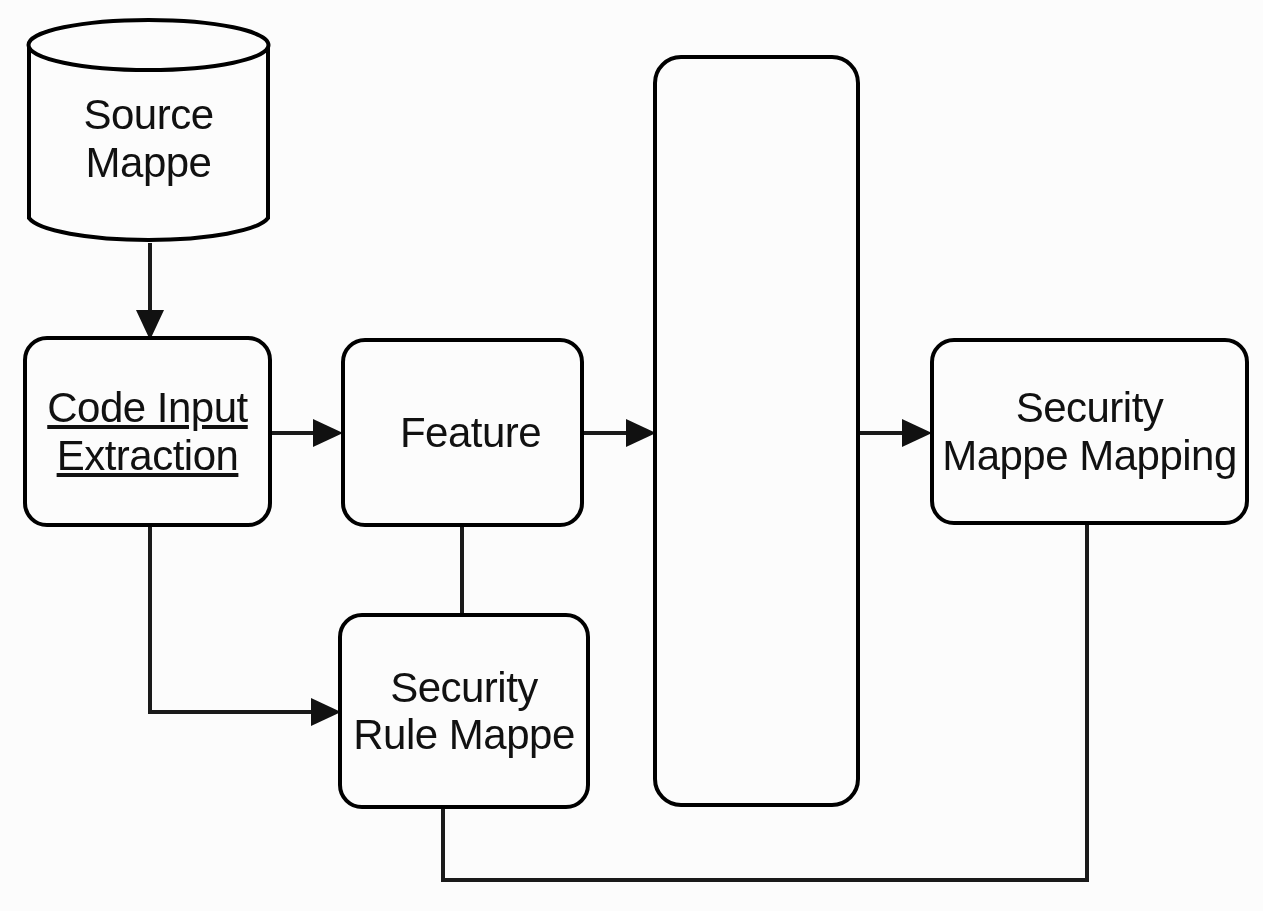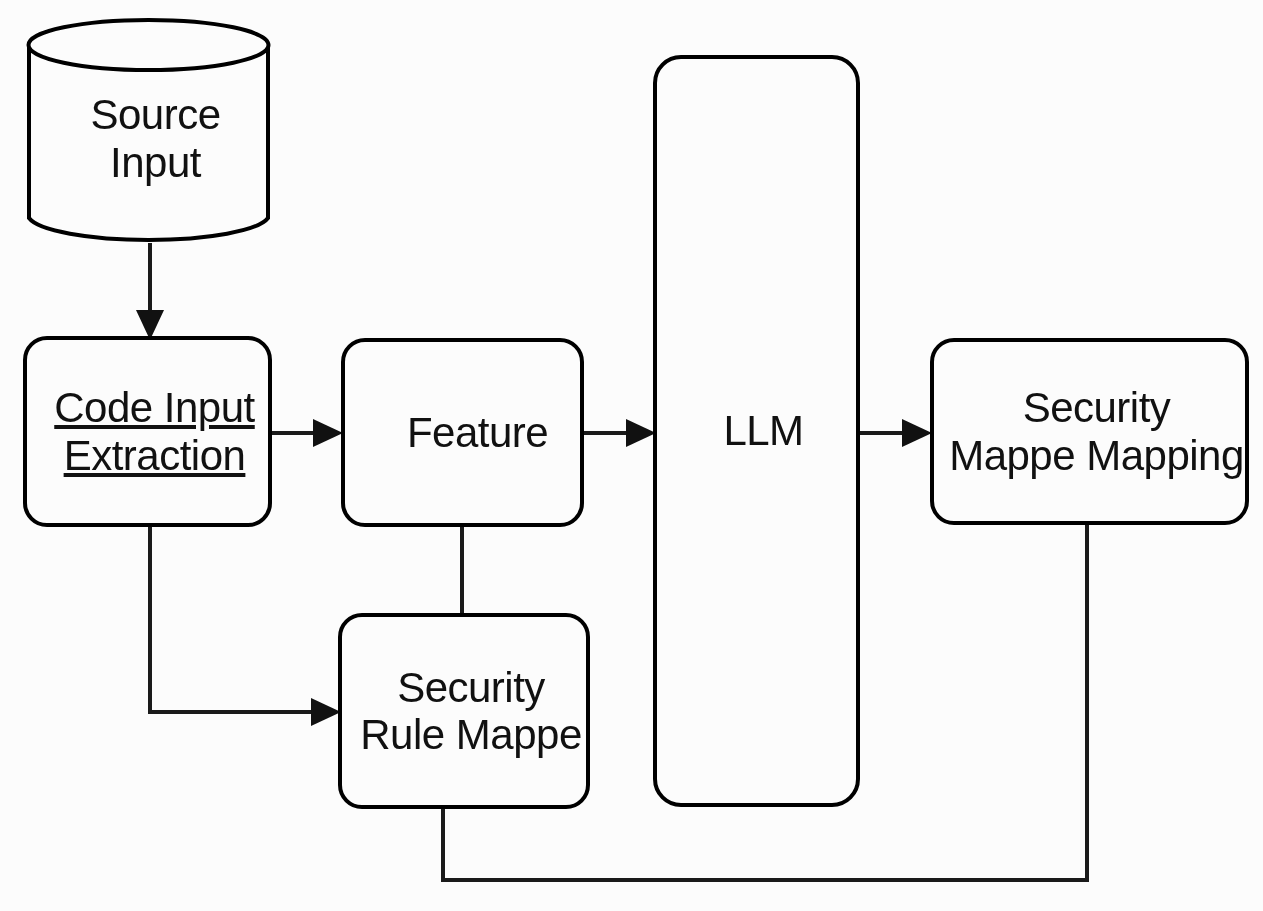--- a/index.html
+++ b/index.html
@@ -63,21 +63,20 @@
     align-items: center;
     justify-content: center;
     text-align: left;
     color: #111111;
     font-family: "Liberation Sans", sans-serif;
     font-size: 42px;
     line-height: 1.12;
     letter-spacing: -0.5px;
     white-space: nowrap;
     pointer-events: none;
-    padding-left: 7px;
   }
   .node-label .ln { display: block; }
   .hit {
     position: absolute;
     background: transparent;
   }
 </style>
 </head>
 <body>
 
@@ -141,35 +140,32 @@
     </g>
 
     <g>
       <rect class="node-shape" x="340" y="615" width="248" height="192" rx="22" ry="22"></rect>
     </g>
 
   </svg>
 
   <div class="node-label" style="left:27px; top:36px; width:243px; height:205px;">
     <span class="ln">Source</span>
-    <span class="ln">Input</span>
+    <span class="ln">Mappe</span>
   </div>
 
   <div class="node-label" style="left:25px; top:338px; width:245px; height:187px;text-decoration:underline;">
     <span class="ln">Code Input</span>
     <span class="ln">Extraction</span>
   </div>
 
   <div class="node-label" style="left:351px; top:340px; width:239px; height:185px;">
     <span class="ln">Feature</span>
   </div>
 
-  <div class="node-label" style="left:655px; top:57px; width:203px; height:748px;">
-    <span class="ln">LLM</span>
-  </div>
 
   <div class="node-label" style="left:932px; top:340px; width:315px; height:183px;">
     <span class="ln">Security</span>
     <span class="ln">Mappe Mapping</span>
   </div>
 
   <div class="node-label" style="left:340px; top:615px; width:248px; height:192px;">
     <span class="ln">Security</span>
     <span class="ln">Rule Mappe</span>
   </div>

